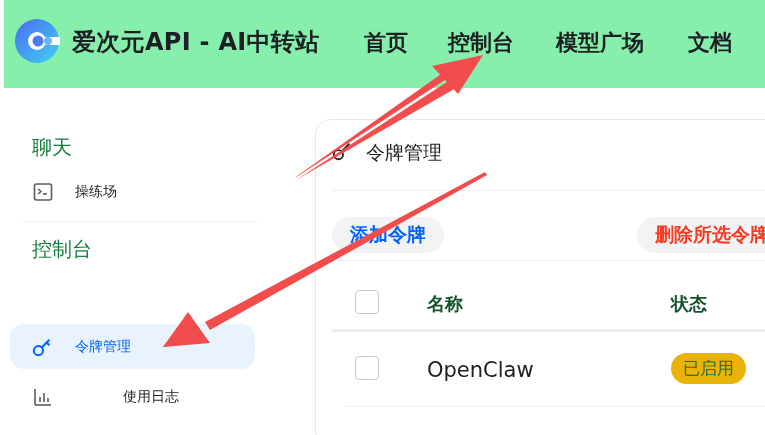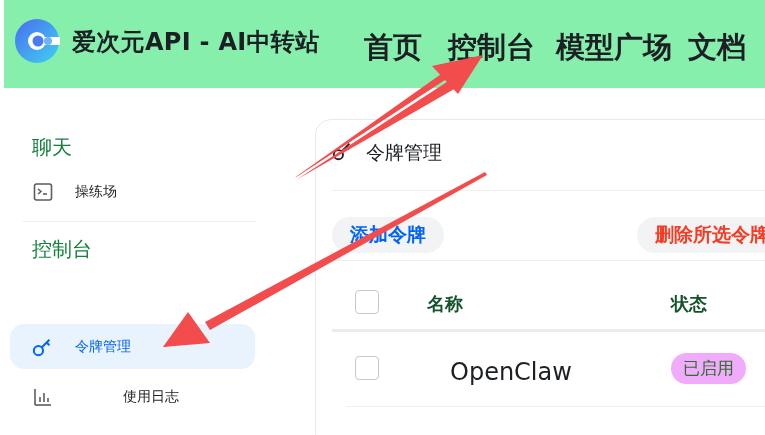--- a/index.html
+++ b/index.html
@@ -2,43 +2,43 @@
 <html><head>
 <meta charset="utf-8">
 <style>
   * { box-sizing: border-box; margin: 0; padding: 0; }
   html, body { width: 765px; height: 435px; overflow: hidden; background: #ffffff; }
   body { font-family: "DejaVu Sans", "Liberation Sans", sans-serif; color: #1c1f23; position: relative; }
 
   .topbar { position: absolute; left: 4px; top: 0; width: 765px; height: 88px; background: #86efac; }
   .logo { position: absolute; left: 10px; top: 18px; width: 46px; height: 46px; }
   .site-title { position: absolute; left: 68px; top: 26px; font-size: 24px; font-weight: bold; color: #1c1f23; white-space: nowrap; letter-spacing: 0.3px; }
-  .nav { position: absolute; top: 28px; font-size: 29px; font-weight: bold; color: #1c1f23; white-space: nowrap; }
+  .nav { position: absolute; top: 28px; font-size: 22px; font-weight: bold; color: #1c1f23; white-space: nowrap; }
 
   .sidebar { position: absolute; left: 0; top: 88px; width: 300px; height: 347px; }
   .side-group { position: absolute; left: 32px; font-size: 20px; color: #15803d; text-align: center; }
   .side-item { position: absolute; left: 10px; width: 245px; height: 45px; border-radius: 14px; display: flex; align-items: center; padding-left: 22px; }
   .side-item.active { background: #e9f3fe; }
   .side-item .ico { width: 22px; height: 22px; display: flex; align-items: center; justify-content: center; }
   .side-item .lbl { margin-left: 21px; font-size: 14px; color: #1c1f23; }
   .side-item.active .lbl { color: #0064fa; }
   .divider { position: absolute; left: 22px; top: 221px; width: 235px; height: 1px; background: #f1f1f2; }
 
   .panel { position: absolute; left: 315px; top: 119px; width: 470px; height: 330px; border: 1px solid #e8e9eb; border-radius: 16px; background: #fff; }
   .panel-title { position: absolute; left: 16px; top: 20px; display: flex; align-items: center; }
   .panel-title .lbl { margin-left: 12px; font-size: 19px; color: #1c1f23; }
   .panel-sep { position: absolute; left: 16px; top: 70px; width: 460px; height: 1px; background: #eeeff1; }
   .btn { position: absolute; top: 97px; height: 36px; border-radius: 18px; background: #f2f3f5; font-size: 19px; font-weight: bold; display: flex; align-items: center; padding: 0 18px; white-space: nowrap; }
   .panel-sep2 { position: absolute; left: 16px; top: 140px; width: 460px; height: 1px; background: #eeeff1; }
 
   .th { position: absolute; top: 172px; font-size: 18px; font-weight: bold; color: #14532d; }
   .chk { position: absolute; width: 24px; height: 24px; border: 1.5px solid #c6c8cb; border-radius: 4px; background: #fff; }
   .thead-line { position: absolute; left: 16px; top: 209px; width: 460px; height: 3px; background: #ececee; }
-  .td { position: absolute; font-size: 24px; color: #1c1f23; margin-left: 23px; }
-  .badge { position: absolute; left: 355px; top: 233px; height: 31px; padding: 0 12px; border-radius: 16px; background: #f0abfc; color: #2c6e2c; font-size: 17px; display: flex; align-items: center; }
+  .td { position: absolute; font-size: 21px; color: #1c1f23; }
+  .badge { position: absolute; left: 355px; top: 233px; height: 31px; padding: 0 12px; border-radius: 16px; background: #eab308; color: #2c6e2c; font-size: 17px; display: flex; align-items: center; }
   .row-line { position: absolute; left: 30px; top: 286px; width: 440px; height: 1px; background: #eeeff1; }
 
   .arrows { position: absolute; left: 0; top: 0; width: 765px; height: 435px; pointer-events: none; }
 </style>
 </head>
 <body>
 
 <div class="topbar">
   <svg class="logo" viewBox="0 0 46 46">
     <defs>

